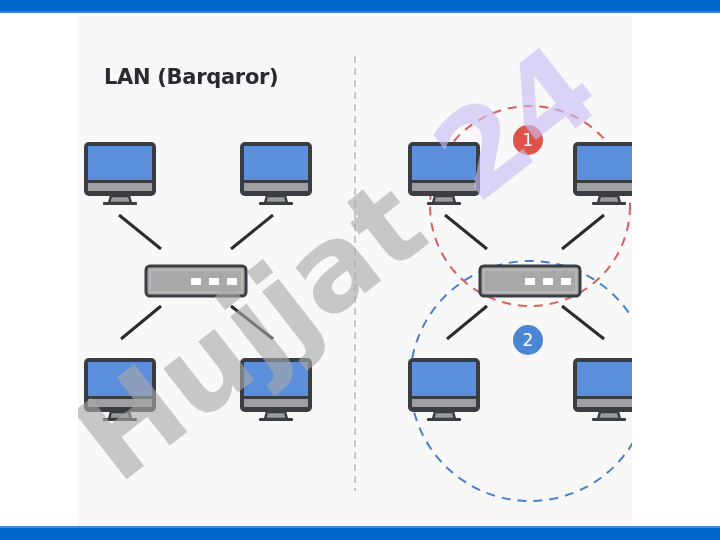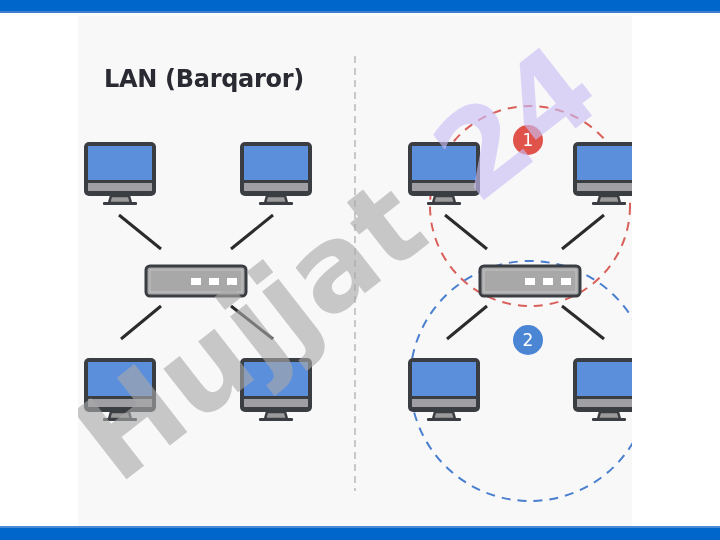--- a/index.html
+++ b/index.html
@@ -10,21 +10,21 @@
   .bar { position: absolute; left: 0; width: 720px; background: #0066cc; }
   .bar.top { top: 0; height: 11px; border-bottom: 2px solid #3c7fd0; }
   .bar.bottom { bottom: 0; height: 12px; border-top: 2px solid #4a8ad4; }
   .panel {
     position: absolute; left: 78px; top: 16px; width: 554px; height: 511px;
     background: #f8f8f8; overflow: hidden;
   }
   svg.diagram { position: absolute; left: 0; top: 0; }
   .title {
     position: absolute; font-family: "DejaVu Sans", sans-serif; font-weight: bold;
-    font-size: 24px; color: #2a2a33; letter-spacing: -0.3px; white-space: nowrap;
+    font-size: 21px; color: #2a2a33; letter-spacing: -0.3px; white-space: nowrap;
   }
   .watermark {
     position: absolute; left: 0; top: 0; width: 554px; height: 511px; pointer-events: none;
   }
 </style>
 </head>
 <body>
 
 <div class="bar top"></div>
 

